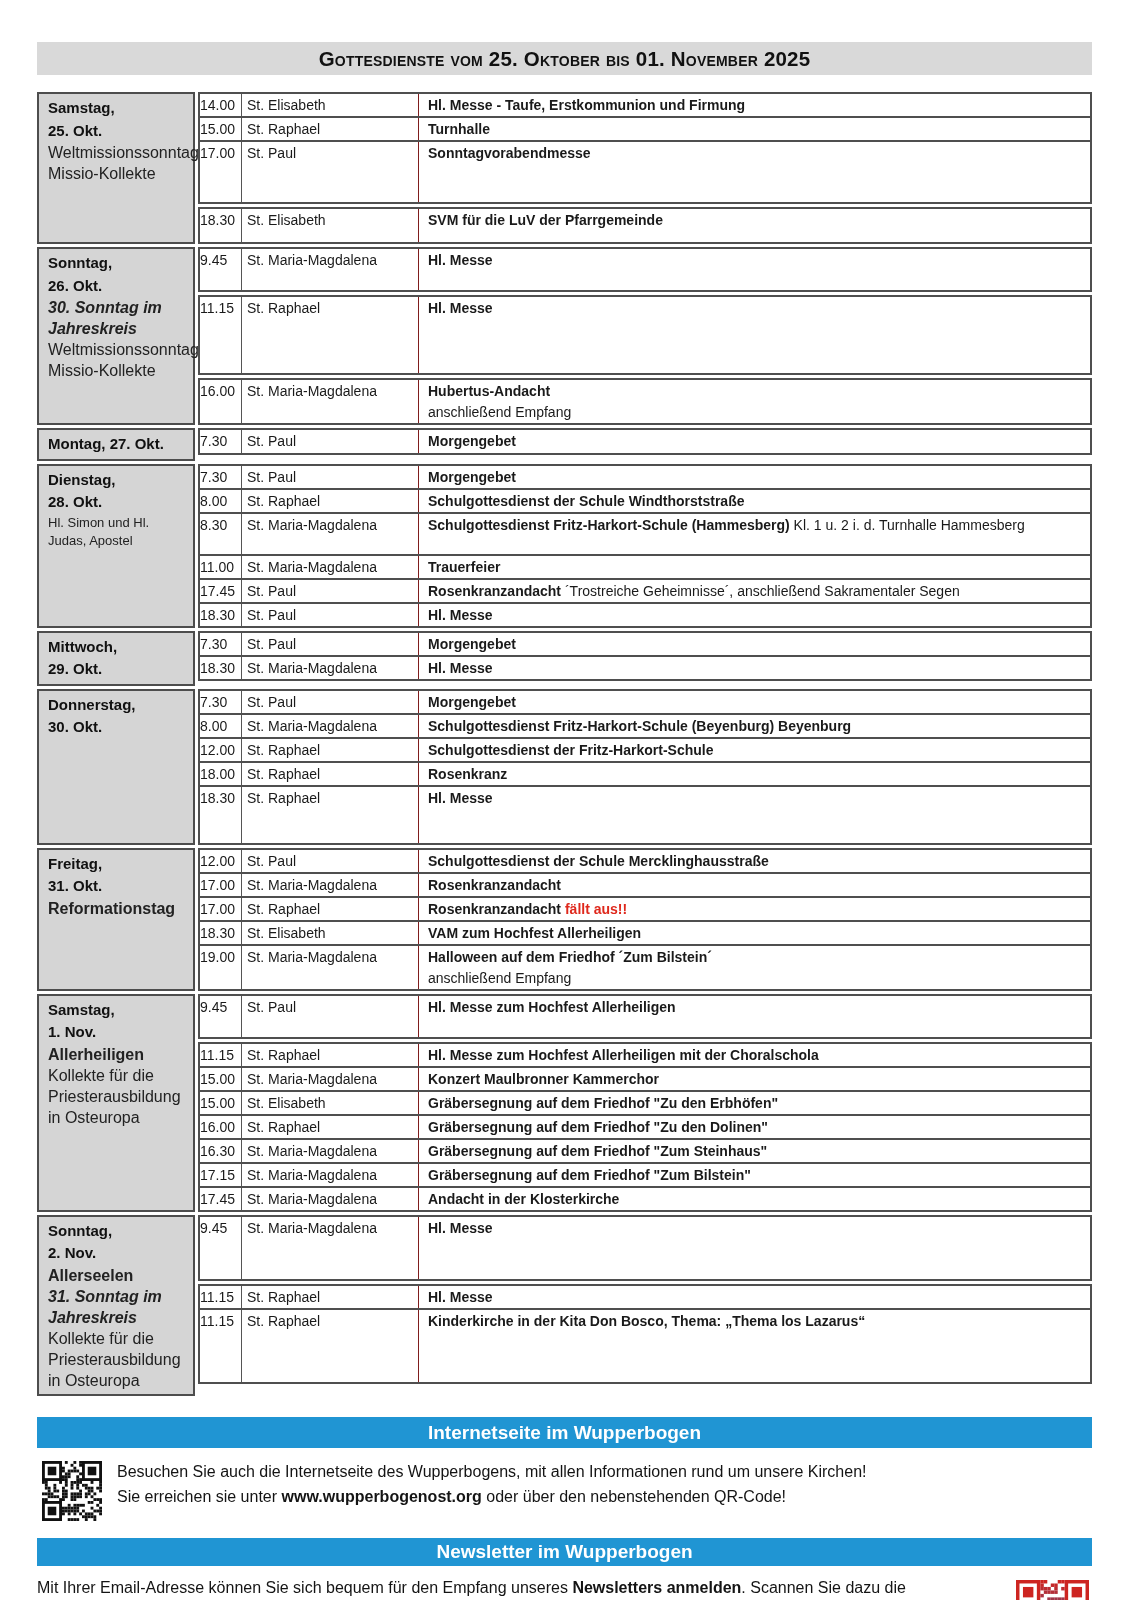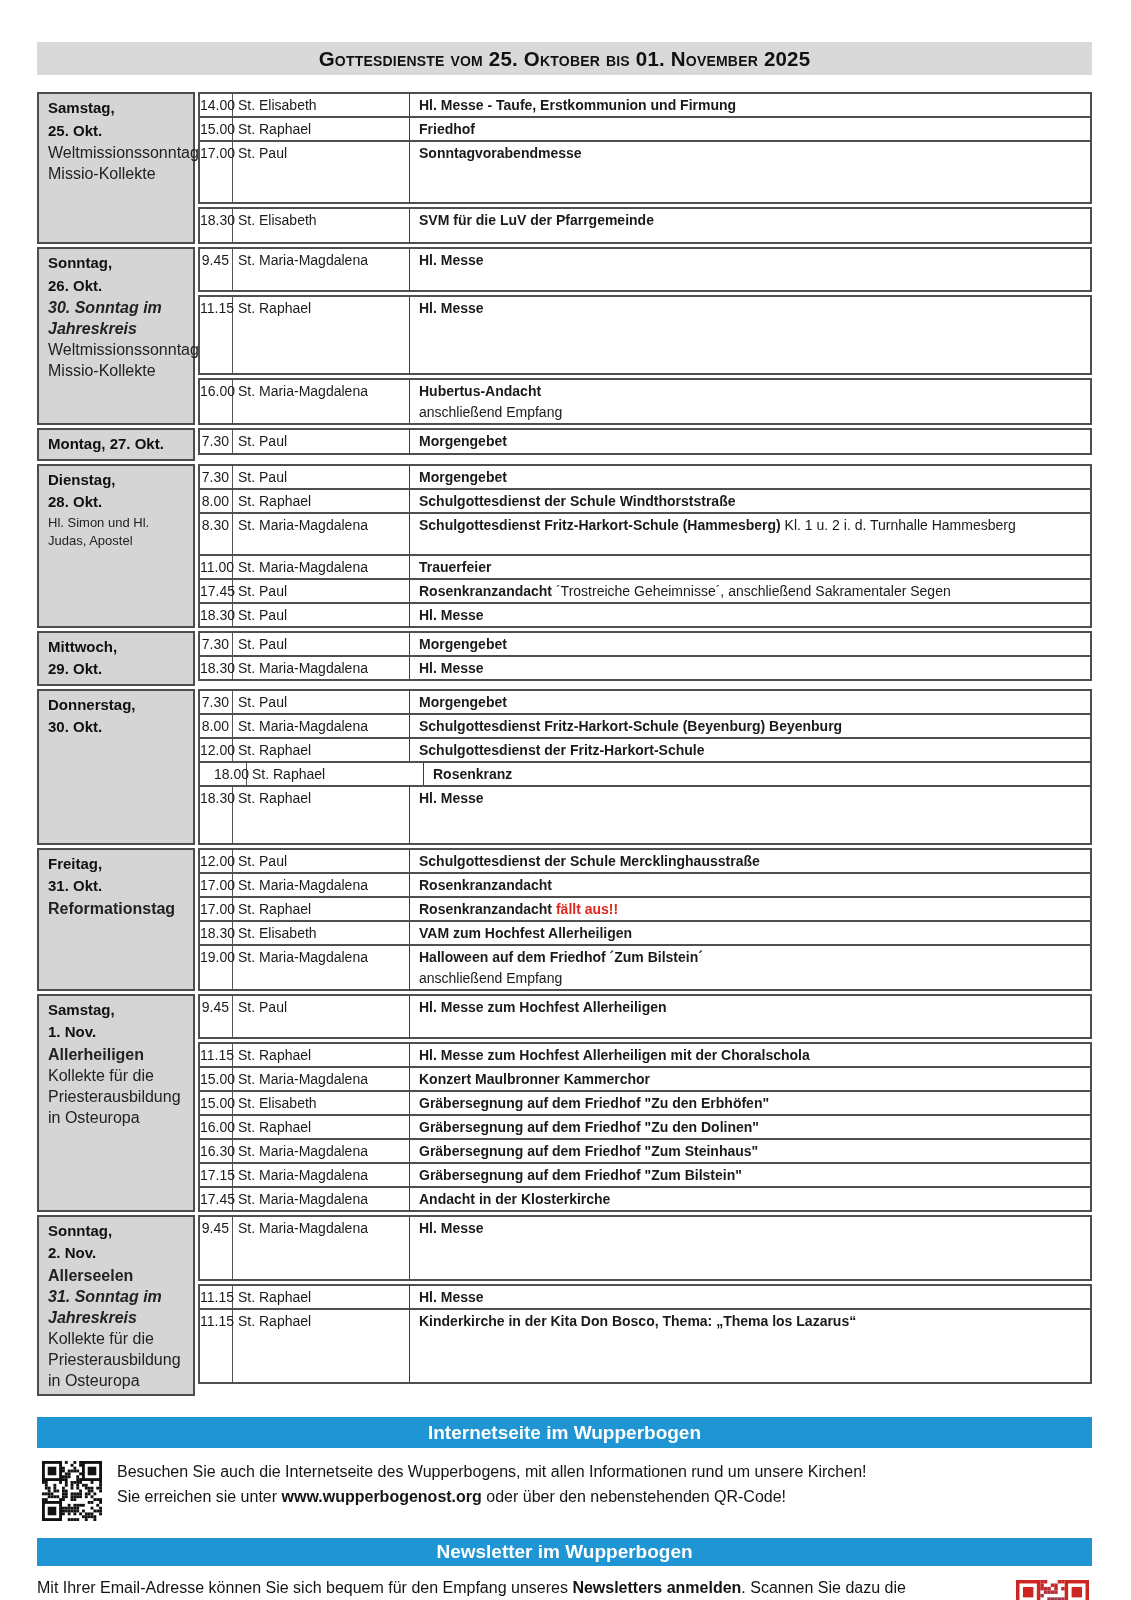--- a/index.html
+++ b/index.html
@@ -37,21 +37,21 @@
   .day-note.normal-lg{font-size:13px;line-height:1.45;}
 
   .entries{flex:1;margin-left:3px;display:flex;flex-direction:column;}
   .entry{
     display:flex;align-items:stretch;background:#fff;
     border:2px solid #4f4f4f;box-sizing:border-box;
   }
   .entry.joined{margin-top:-2px;}
   .egap{height:3px;flex:none;}
   .cell{box-sizing:border-box;font-size:14px;line-height:1.5;padding-top:1px;}
-  .cell.t{width:33px;flex:none;text-align:right;padding-right:3px;border-right:1px solid #555;}
+  .cell.t{width:42px;flex:none;text-align:left;padding-right:3px;border-right:1px solid #555;}
   .cell.c{width:177px;flex:none;padding-left:5px;border-right:1px solid #7f1d1d;}
   .cell.d{flex:1;padding-left:9px;font-weight:bold;padding-right:4px;}
   .cell.d .reg{font-weight:normal;}
   .cell.d .red{color:#df281c;}
 
   
   .banner{
     height:31px;background:#2095d3;
     display:flex;align-items:center;justify-content:center;
     margin-top:21px;
@@ -88,21 +88,21 @@
         </div>
         <div class="entries">
           <div class="entry" style="min-height: 23px;">
             <div class="cell t">14.00</div>
             <div class="cell c">St. Elisabeth</div>
             <div class="cell d"><span>Hl. Messe - Taufe, Erstkommunion und Firmung</span></div>
           </div>
           <div class="entry joined" style="min-height: 23px;">
             <div class="cell t">15.00</div>
             <div class="cell c">St. Raphael</div>
-            <div class="cell d"><span>Friedhof</span></div>
+            <div class="cell d"><span>Turnhalle</span></div>
           </div>
           <div class="entry joined" style="min-height: 64px;">
             <div class="cell t">17.00</div>
             <div class="cell c">St. Paul</div>
             <div class="cell d"><span>Sonntagvorabendmesse</span></div>
           </div>
           <div class="egap"></div>
           <div class="entry" style="min-height: 37px;">
             <div class="cell t">18.30</div>
             <div class="cell c">St. Elisabeth</div>
@@ -221,21 +221,21 @@
           <div class="entry joined" style="min-height: 22px;">
             <div class="cell t">8.00</div>
             <div class="cell c">St. Maria-Magdalena</div>
             <div class="cell d"><span>Schulgottesdienst Fritz-Harkort-Schule (Beyenburg) Beyenburg</span></div>
           </div>
           <div class="entry joined" style="min-height: 22px;">
             <div class="cell t">12.00</div>
             <div class="cell c">St. Raphael</div>
             <div class="cell d"><span>Schulgottesdienst der Fritz-Harkort-Schule</span></div>
           </div>
-          <div class="entry joined" style="min-height: 22px; padding-left: 14px;">
+          <div class="entry joined" style="min-height: 22px;">
             <div class="cell t">18.00</div>
             <div class="cell c">St. Raphael</div>
             <div class="cell d"><span>Rosenkranz</span></div>
           </div>
           <div class="entry joined" style="min-height: 60px;">
             <div class="cell t">18.30</div>
             <div class="cell c">St. Raphael</div>
             <div class="cell d"><span>Hl. Messe</span></div>
           </div>
         </div>

